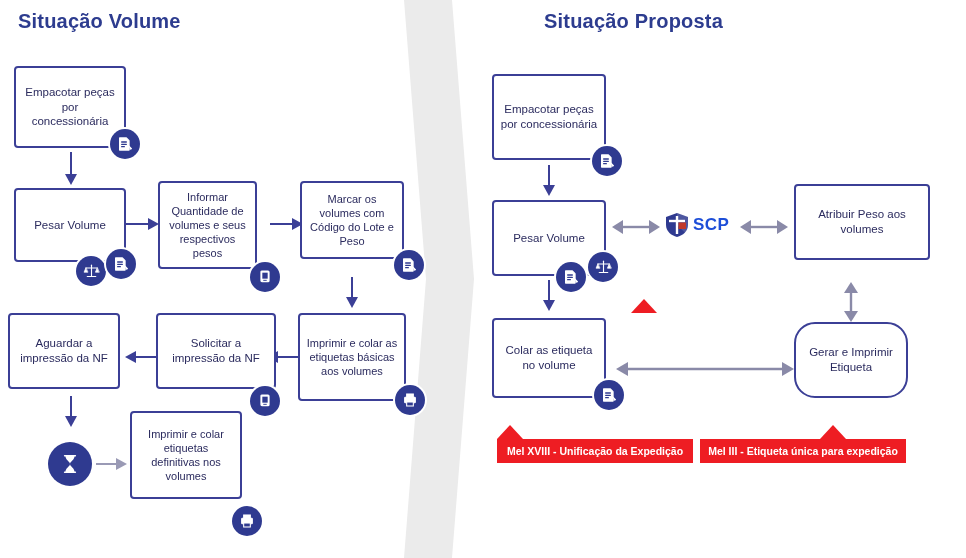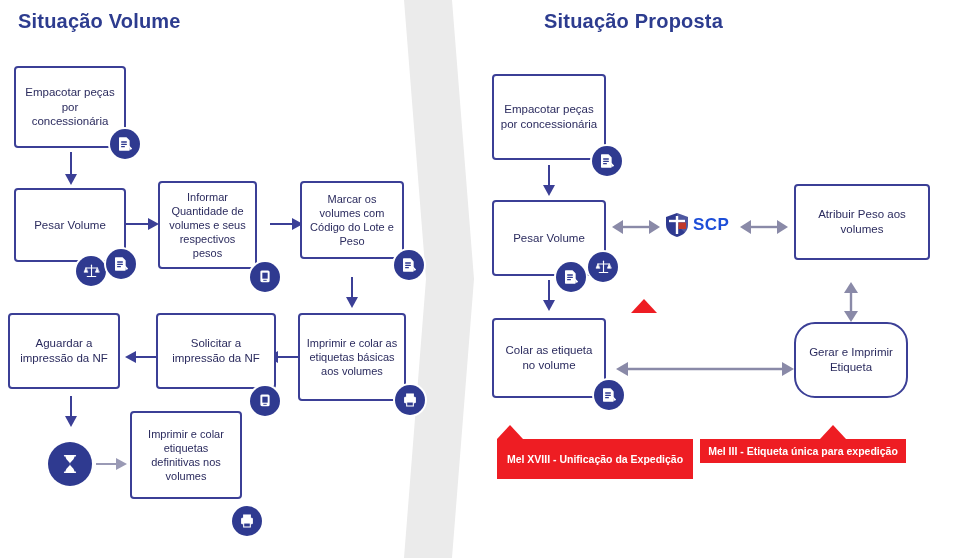--- a/index.html
+++ b/index.html
@@ -409,21 +409,21 @@
       <line x1="10" y1="11" x2="168" y2="11" stroke="#8a8aa8" stroke-width="2.4"></line>
       <polygon points="0,11 12,4 12,18" fill="#8a8aa8"></polygon>
       <polygon points="178,11 166,4 166,18" fill="#8a8aa8"></polygon>
     </svg>
   </div>
 
   <div class="box" style="left:794px; top:322px; width:114px; height:76px;border-radius:21px;">
     <span>Gerar e Imprimir Etiqueta</span>
   </div>
 
-  <div class="callout" style="left:497px; top:439px; width:196px; height:40px;">
+  <div class="callout" style="left:497px; top:439px; width:196px; height:24px;">
     <span>Mel XVIII - Unificação da Expedição</span>
   </div>
   <div class="callout-tip" style="left:497px; top:425px;"></div>
 
   <div class="callout" style="left:700px; top:439px; width:206px; height:24px;">
     <span>Mel III - Etiqueta única para expedição</span>
   </div>
   <div class="callout-tip" style="left:820px; top:425px;"></div>
 
 </div>

